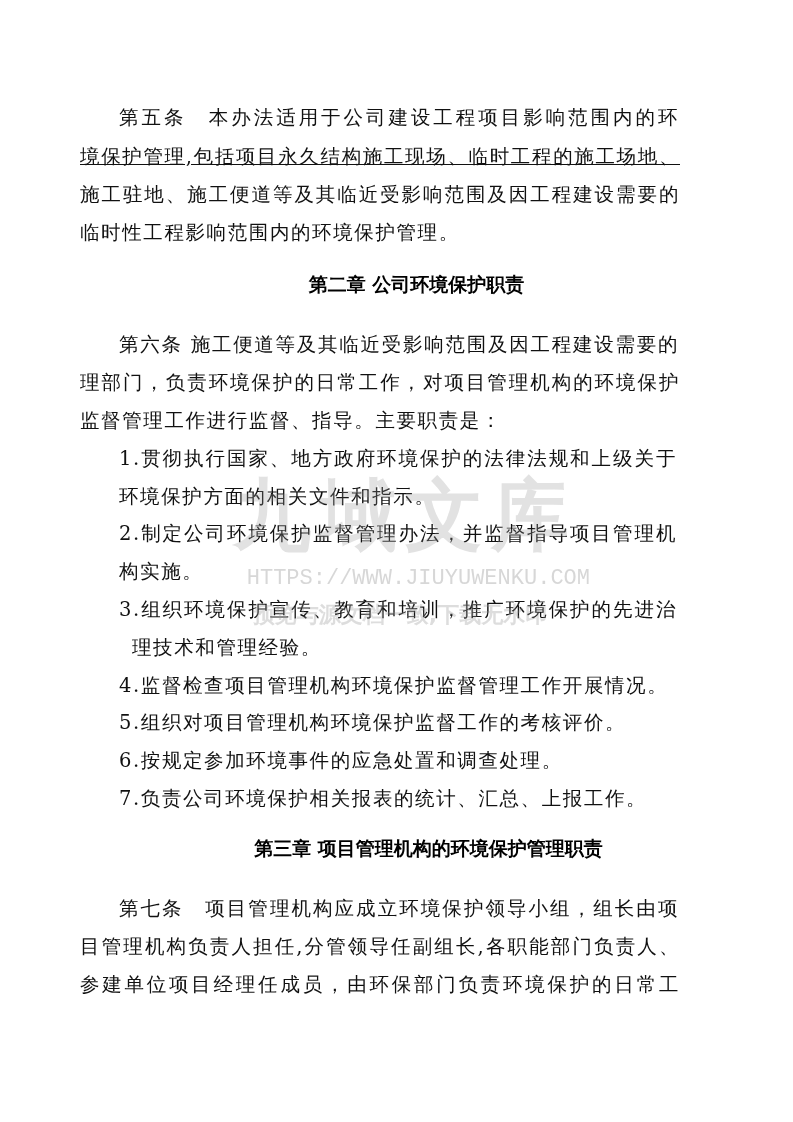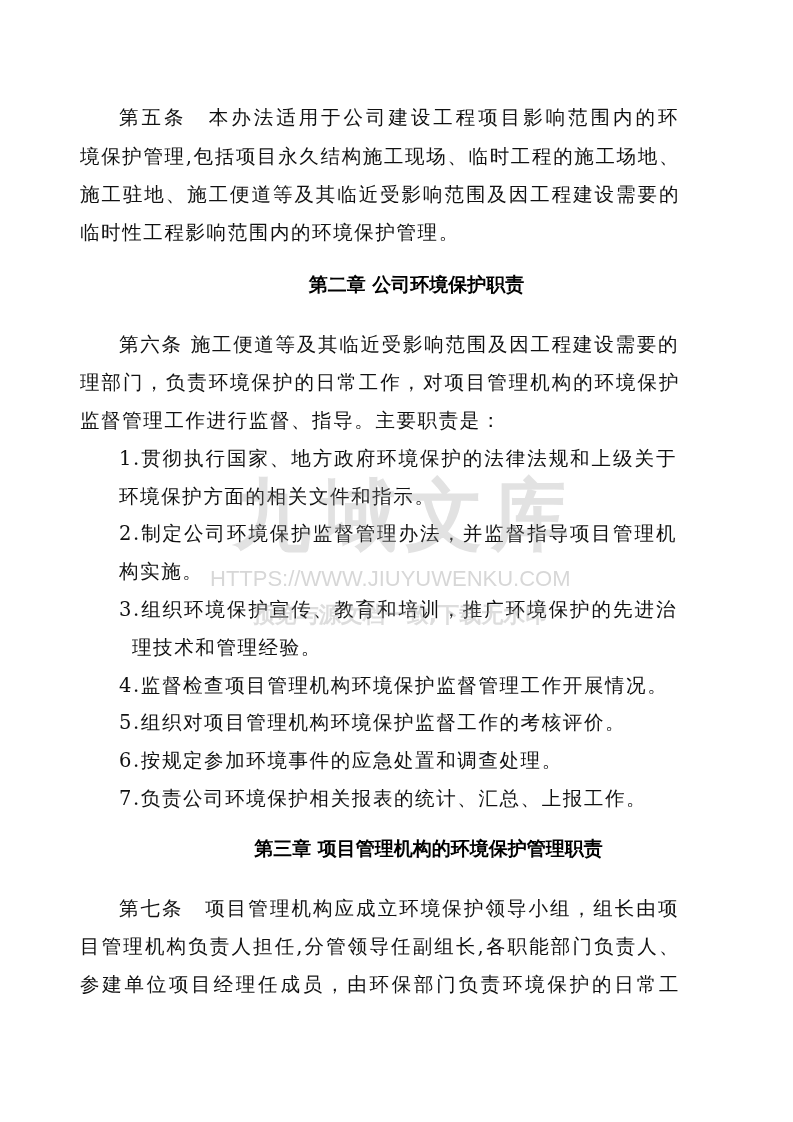--- a/index.html
+++ b/index.html
@@ -62,22 +62,22 @@
       line-height: 90px;
       letter-spacing: 8px;
       color: rgba(150,150,150,0.28);
       pointer-events: none;
     }
     .wm-url {
       position: absolute;
       left: 210px;
       top: 566px;
       width: 380px;
-      text-align: left;
-      font-family: Liberation Sans, sans-serif;
+      text-align: right;
+      font-family: Liberation Mono, monospace;
       font-size: 22px;
       line-height: 26px;
       color: rgba(150,150,150,0.38);
       pointer-events: none;
     }
     .wm-sub {
       position: absolute;
       left: 210px;
       top: 602px;
       width: 380px;
@@ -89,21 +89,21 @@
       color: rgba(150,150,150,0.32);
       pointer-events: none;
     }
   </style>
 </head>
 <body>
 
 <div class="page">
 
   <div class="line indent justify" style="top:106px;">第五条　本办法适用于公司建设工程项目影响范围内的环</div>
-  <div class="line justify" style="top:145px;">境保护管理,包括项目永久结构施工现场、临时工程的施工场地、</div>
+  <div class="line justify" style="top:145px;text-decoration:underline;">境保护管理,包括项目永久结构施工现场、临时工程的施工场地、</div>
   <div class="line justify" style="top:183px;">施工驻地、施工便道等及其临近受影响范围及因工程建设需要的</div>
   <div class="line" style="top:221px;">临时性工程影响范围内的环境保护管理。</div>
 
   <div class="heading" style="top:272px;margin-left:20px;">第二章  公司环境保护职责</div>
 
   <div class="line indent justify" style="top:333px;">第六条 施工便道等及其临近受影响范围及因工程建设需要的</div>
   <div class="line justify" style="top:371px;">理部门，负责环境保护的日常工作，对项目管理机构的环境保护</div>
   <div class="line" style="top:409px;">监督管理工作进行监督、指导。主要职责是：</div>
 
   <div class="line indent justify" style="top:447px; width:558px;">1.贯彻执行国家、地方政府环境保护的法律法规和上级关于</div>

